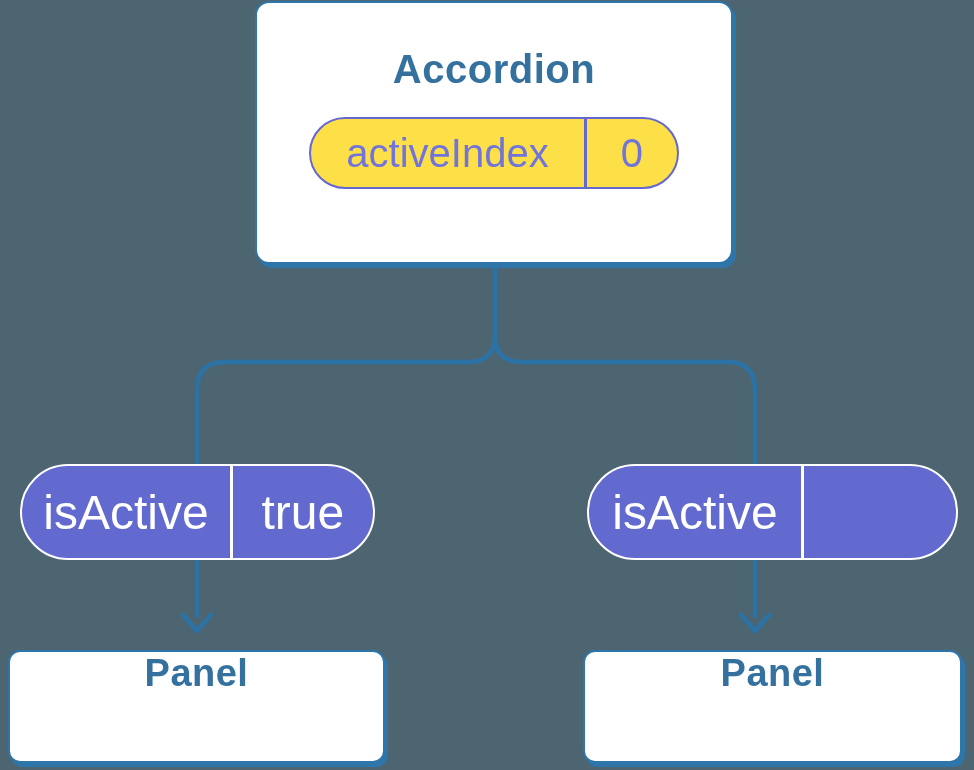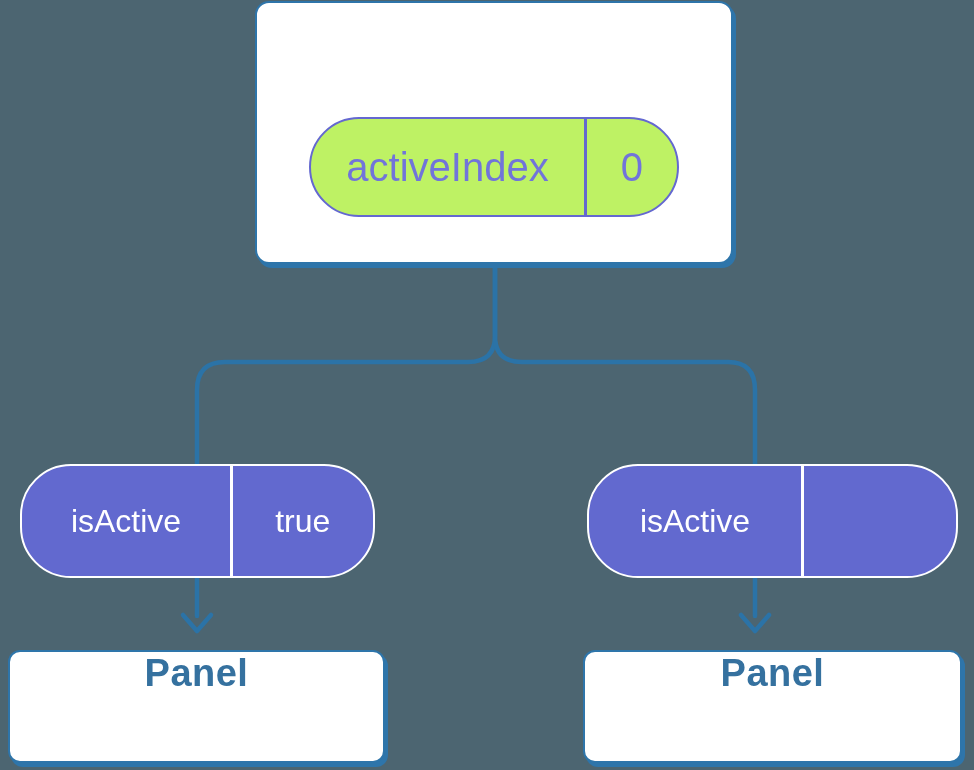--- a/index.html
+++ b/index.html
@@ -45,53 +45,53 @@
     font-size: 40px;
     font-weight: 600;
     color: var(--heading, #35719F);
     letter-spacing: 0.5px;
   }
   .state-pill {
     position: absolute;
     box-sizing: border-box;
     left: 50%; top: 114px;
     transform: translateX(-50%);
-    width: 370px; height: 100px;
+    width: 370px; height: 72px;
     border: 2.5px solid var(--purple-border, #6468D0);
     border-radius: 50px;
     display: flex;
     align-items: stretch;
     color: var(--purple-text, #7174DA);
     font-size: 40px;
     overflow: hidden;
-    background: #bef264;
+    background: #fde047;
   }
   .state-pill .name-sect {
     width: 273px;
     display: flex; align-items: center; justify-content: center;
   }
   .state-pill .divider {
     width: 2.5px;
     background: var(--purple-border, #6468D0);
   }
   .state-pill .value-sect {
     flex: 1;
     display: flex; align-items: center; justify-content: center;
   }
   .prop-pill {
     position: absolute;
     box-sizing: border-box;
-    height: 114px;
+    height: 96px;
     background: var(--purple-fill, #6269CF);
     border: 2.5px solid var(--pill-text, #FFFFFF);
     border-radius: 51px;
     display: flex;
     align-items: stretch;
     color: var(--pill-text, #FFFFFF);
-    font-size: 32px;
+    font-size: 48px;
     overflow: hidden;
   }
   #prop-pill-left  { left: 20px;  top: 464px; width: 355px; }
   #prop-pill-right { left: 587px; top: 464px; width: 371px; }
   .prop-pill .name-sect {
     display: flex; align-items: center; justify-content: center;
   }
   #prop-pill-left .name-sect  { width: 208px; }
   #prop-pill-right .name-sect { width: 212px; }
   .prop-pill .divider {
@@ -119,20 +119,21 @@
 <div id="stage">
 
   <svg class="connectors" viewBox="0 0 974 770" xmlns="http://www.w3.org/2000/svg">
     <path d="M495 262 L495 336 Q495 362 468 362 L225 362 Q197 362 197 390 L197 616"></path>
     <path d="M495 262 L495 336 Q495 362 522 362 L728 362 Q755 362 755 390 L755 616"></path>
     <path d="M183 615 L197 631 L211 615"></path>
     <path d="M741 615 L755 631 L769 615"></path>
   </svg>
 
   <div class="card" id="accordion-card">
+    <div class="component-title">Accordion</div>
     <div class="state-pill">
       <div class="name-sect">activeIndex</div>
       <div class="divider"></div>
       <div class="value-sect">0</div>
     </div>
   </div>
 
   <div class="prop-pill" id="prop-pill-left">
     <div class="name-sect">isActive</div>
     <div class="divider"></div>

